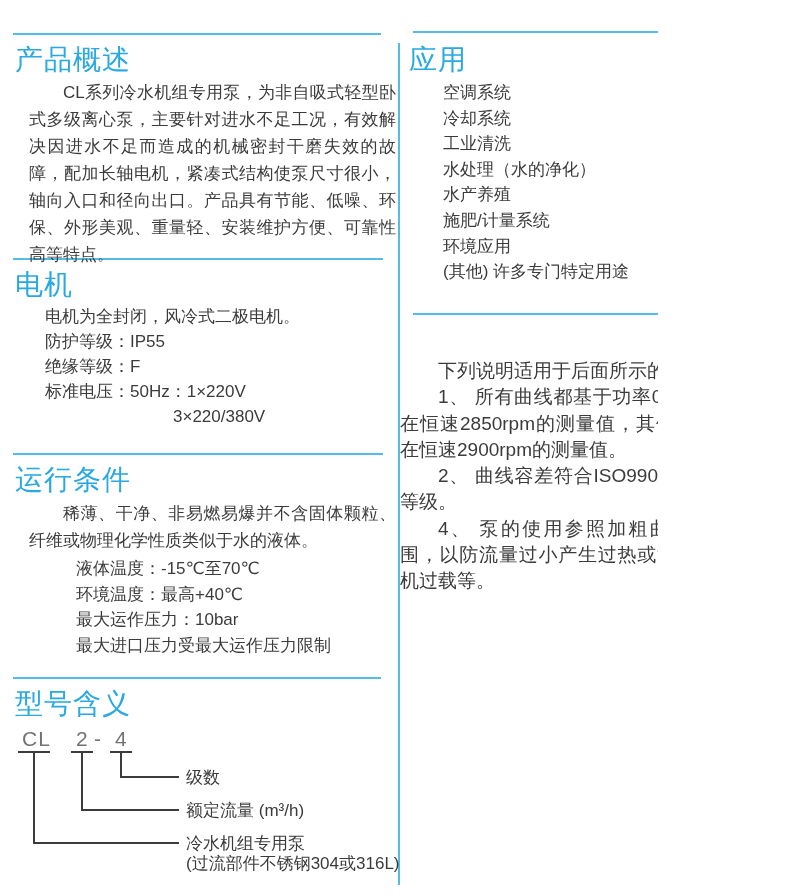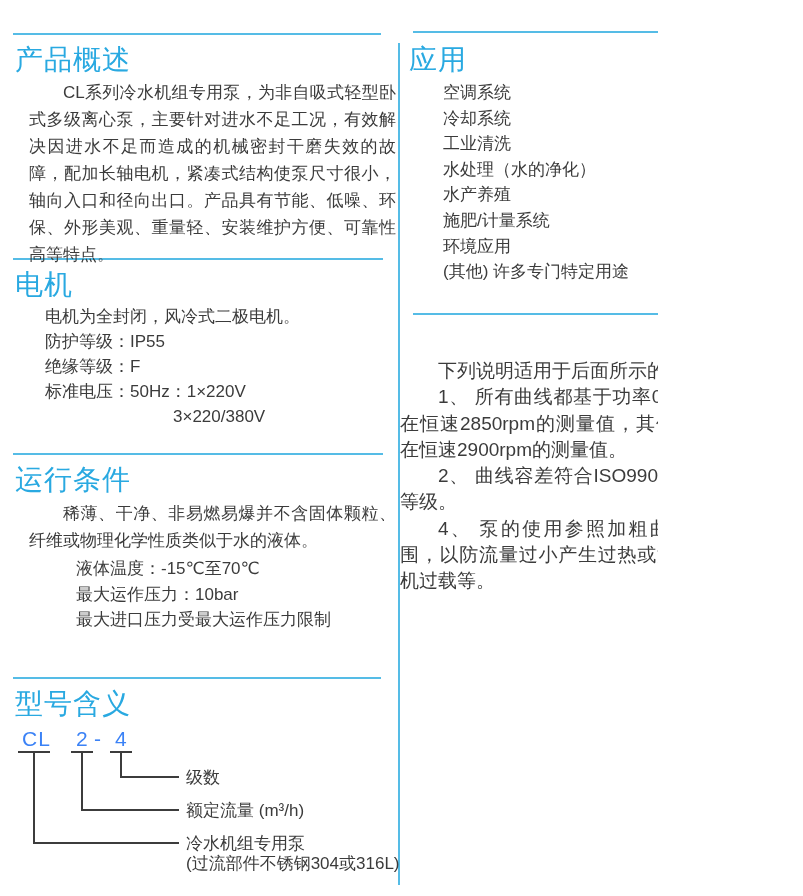--- a/index.html
+++ b/index.html
@@ -31,21 +31,21 @@
 
   .app-list { position: absolute; left: 443px; top: 80px; font-size: 17px; line-height: 25.6px; }
 
   .curve-block {
     position: absolute; left: 400px; top: 358px; width: 375px;
     font-size: 19px; line-height: 26.3px;
   }
   .curve-block p { text-indent: 2em; text-align: justify; }
 
   
-  .code-part { position: absolute; font-size: 21px; font-weight: 500; letter-spacing: 1px; color: #3b82f6; }
+  .code-part { position: absolute; font-size: 21px; font-weight: 500; letter-spacing: 1px; color: #737373; }
   .tline { position: absolute; background: #3c3c3c; }
   .tline.h { height: 1.8px; }
   .tline.v { width: 1.8px; }
   .tree-label { position: absolute; font-size: 17px; line-height: 20px; white-space: nowrap; color: #3b3b3b; }
 </style>
 </head>
 <body>
 
 <div class="page">
 
@@ -66,20 +66,21 @@
     <div class="spec-line">防护等级：IP55</div>
     <div class="spec-line">绝缘等级：F</div>
     <div class="spec-line">标准电压：50Hz：1×220V</div>
     <div class="spec-line voltage-extra">3×220/380V</div>
   </div>
 
   <div class="section-title" style="left:15px; top:461px;">运行条件</div>
   <div class="para body-text" style="left:15px; top:500px; width:367px;">稀薄、干净、非易燃易爆并不含固体颗粒、纤维或物理化学性质类似于水的液体。</div>
   <div class="cond-block" style="top:556px;margin-left:31px;">
     <div>液体温度：-15℃至70℃</div>
+    <div>环境温度：最高+40℃</div>
     <div>最大运作压力：10bar</div>
     <div>最大进口压力受最大运作压力限制</div>
   </div>
 
   <div class="section-title" style="left:15px; top:685px;">型号含义</div>
 
   <div class="code-part" style="left:22px; top:727px;">CL</div>
   <div class="code-part" style="left:76px; top:727px;">2</div>
   <div class="code-part" style="left:94px; top:727px;">-</div>
   <div class="code-part" style="left:115px; top:727px;">4</div>

